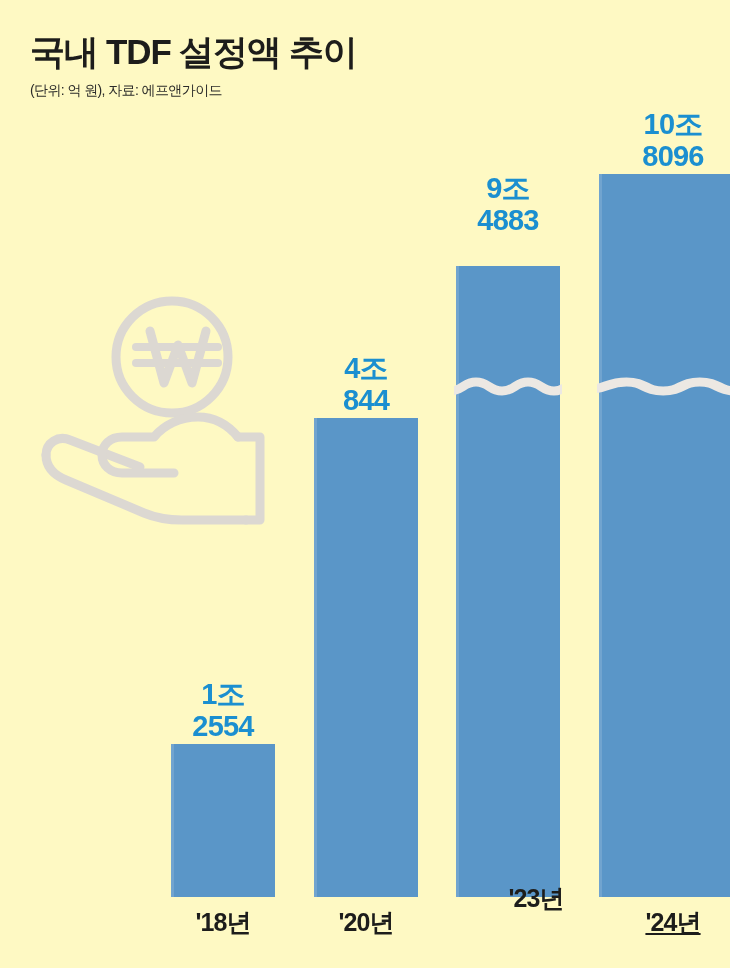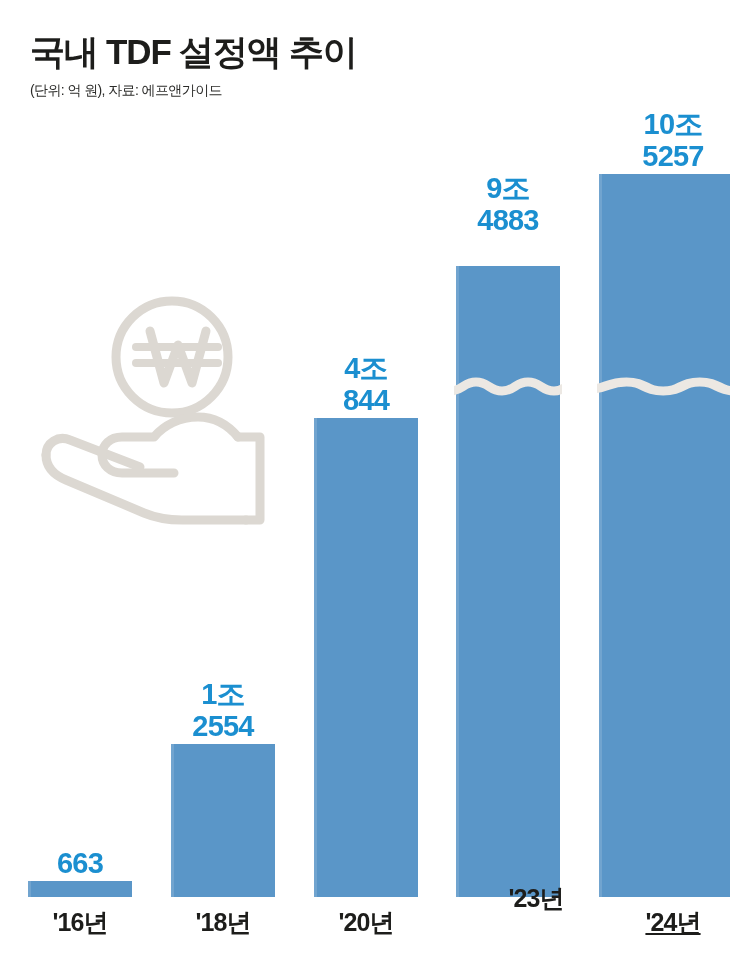--- a/index.html
+++ b/index.html
@@ -13,21 +13,21 @@
     background: #ece8e3;
     font-family: "Liberation Sans", "DejaVu Sans", sans-serif;
     overflow: hidden;
     position: relative;
   }
 
   #root {
     position: relative;
     width: 730px;
     height: 968px;
-    background: #ffffff;
+    background: #fef9c3;
   }
 
   
   .header {
     position: absolute;
     left: 30px;
     top: 32px;
     width: 660px;
   }
   .chart-title {
@@ -153,27 +153,20 @@
         <path d="M14 170 C14 158 26 150 38 155 L108 182"></path>
         <path d="M14 170 C14 182 22 190 34 195 L112 228 C124 233 138 235 150 235 L214 235"></path>
         <path d="M214 235 L228 235 L228 152 L206 152"></path>
         <path d="M206 152 C196 140 182 132 166 132 C148 132 132 140 122 152 L90 152 C78 152 70 160 70 170 C70 180 78 188 90 188 L142 188"></path>
       </g>
     </svg>
   </div>
 
   <div class="plot">
 
-    <div class="bar-group" style="left:28px; width:104px; height:968px;">
-      <div class="value-label" style="bottom:89px;">
-        <span class="vl-line">663</span>
-      </div>
-      <div class="bar" style="top:881px; height:16px;"></div>
-      <div class="axis-label" style="top:906px;">'16년</div>
-    </div>
 
     <div class="bar-group" style="left:171px; width:104px; height:968px;">
       <div class="value-label" style="bottom:226px;">
         <span class="vl-line">1조</span>
         <span class="vl-line">2554</span>
       </div>
       <div class="bar" style="top:744px; height:153px;"></div>
       <div class="axis-label" style="top:906px;">'18년</div>
     </div>
 
@@ -196,21 +189,21 @@
         <svg viewBox="0 0 108 26" preserveAspectRatio="none" xmlns="http://www.w3.org/2000/svg" aria-hidden="true">
           <path d="M-4 15 C 9 15 9 6 22 6 C 35 6 35 15 48 15 C 61 15 61 6 74 6 C 87 6 87 15 100 15 C 106 15 108 13 112 11" fill="none" stroke="#ece8e3" stroke-width="9" stroke-linecap="round"></path>
         </svg>
       </div>
       <div class="axis-label" style="top:882px;margin-left:28px;">'23년</div>
     </div>
 
     <div class="bar-group" style="left:599px; width:104px; height:968px;padding-left:44px;">
       <div class="value-label" style="bottom:796px;">
         <span class="vl-line">10조</span>
-        <span class="vl-line">5257</span>
+        <span class="vl-line">8096</span>
       </div>
       <div class="bar" style="top:174px; height:723px;"></div>
       <div class="break-mark" style="top:376px;">
         <svg viewBox="0 0 108 26" preserveAspectRatio="none" xmlns="http://www.w3.org/2000/svg" aria-hidden="true">
           <path d="M-4 13 C 6 13 8 6 21 6 C 34 6 34 15 47 15 C 60 15 60 6 73 6 C 86 6 86 15 99 15 C 105 15 108 14 112 12" fill="none" stroke="#ece8e3" stroke-width="9" stroke-linecap="round"></path>
         </svg>
       </div>
       <div class="axis-label" style="top:906px;text-decoration:underline;">'24년</div>
     </div>
 

